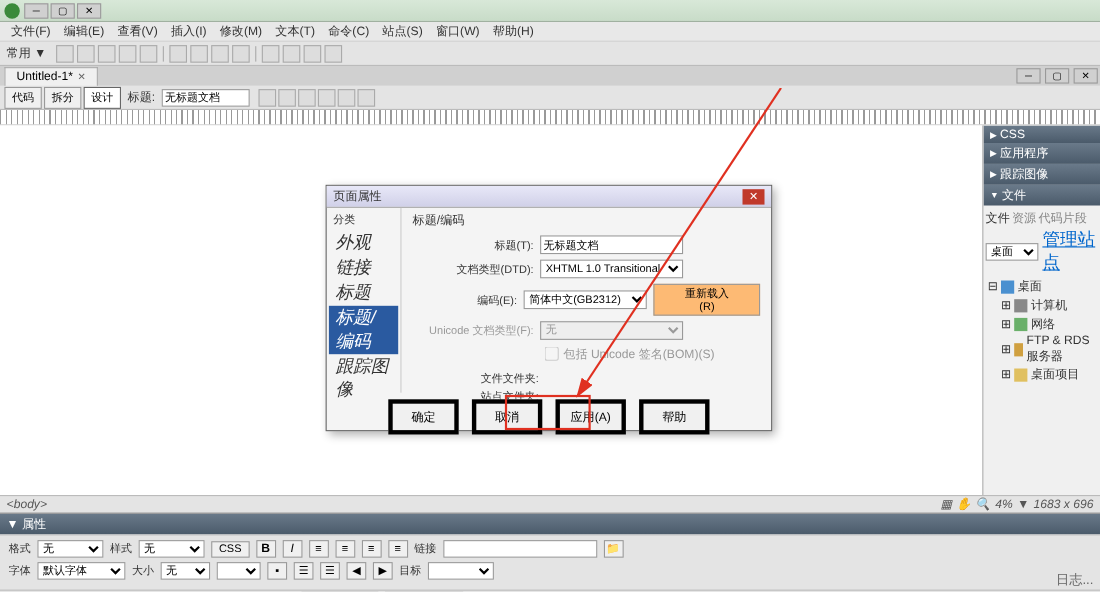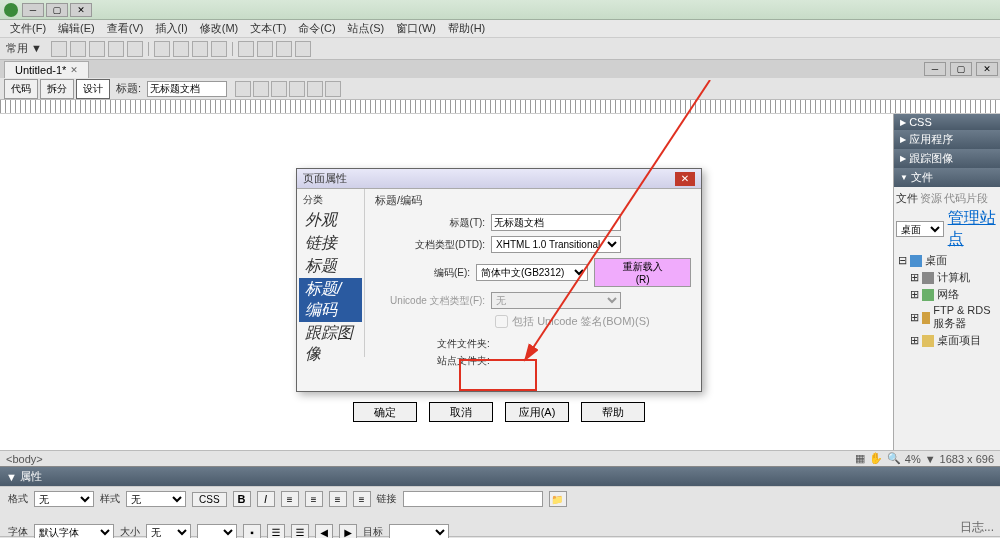--- a/index.html
+++ b/index.html
@@ -52,27 +52,27 @@
 .tree { font-size: 10px; color: #333; padding: 2px 0; }
 .tree-item { display: flex; align-items: center; gap: 3px; padding: 1px 2px; }
 .tree-icon { width: 12px; height: 12px; display: inline-block; }
 .tree-icon.desktop { background: #4a90d0; }
 .tree-icon.computer { background: #888; }
 .tree-icon.network { background: #6ab06a; }
 .tree-icon.ftp { background: #d0a040; }
 .tree-icon.folder { background: #e0c060; }
 
 
-.statusbar { background: #e4e4e4; height: 16px; display: flex; align-items: center; padding: 0 6px; border-top: 1px solid #bbb; font-size: 10px; color: #555; }
+.statusbar { background: #e4e4e4; height: 16px; display: flex; align-items: center; padding: 0 6px; border-top: 1px solid #bbb; font-size: 10px; color: #555; font-style: italic; }
 .statusbar .spacer { flex: 1; }
 .zoom-info { display: flex; gap: 4px; align-items: center; }
 
 
 .props-header { background: linear-gradient(#6a7a8a, #4a5a6a); color: #fff; padding: 2px 6px; font-size: 10px; border-top: 1px solid #888; display: flex; align-items: center; gap: 3px; }
-.props-body { background: #e4e4e4; height: 50px; padding: 4px 8px; display: flex; flex-direction: column; gap: 17px; border-top: 1px solid #ccc; }
+.props-body { background: #e4e4e4; height: 50px; padding: 4px 8px; display: flex; flex-direction: column; gap: 4px; border-top: 1px solid #ccc; }
 .props-row { display: flex; align-items: center; gap: 6px; }
 .props-row label { color: #333; font-size: 10px; }
 .prop-select { width: 60px; height: 16px; border: 1px solid #999; background: #fff; font-size: 10px; }
 .prop-btn { padding: 1px 6px; border: 1px solid #999; background: #f0f0f0; font-size: 10px; }
 .prop-input { width: 140px; height: 16px; border: 1px solid #999; background: #fff; font-size: 10px; }
 .icon-btn { width: 18px; height: 16px; border: 1px solid #999; background: #f0f0f0; display: flex; align-items: center; justify-content: center; font-size: 10px; }
 
 
 .bottombar { background: #e4e4e4; height: 22px; display: flex; align-items: center; padding: 0 8px; gap: 6px; border-top: 1px solid #bbb; }
 .bb-btn { padding: 2px 10px; border: 1px solid #999; background: #f0f0f0; font-size: 10px; }
@@ -88,26 +88,26 @@
 .dialog-cat { padding: 1px 6px; color: #333; font-size: 16px; font-style: italic; }
 .dialog-cat.selected { background: #2a5aa0; color: #fff; }
 .dialog-main { flex: 1; padding: 4px 10px; }
 .dialog-main-title { color: #333; margin-bottom: 6px; }
 .dialog-field { display: flex; align-items: center; gap: 6px; margin-bottom: 5px; justify-content: flex-start; }
 .dialog-field label { color: #333; text-align: right; font-size: 10px; }
 .dialog-field-lbl { width: 110px; }
 .dialog-input { width: 130px; height: 17px; border: 1px solid #999; background: #fff; font-size: 10px; padding: 0 2px; }
 .dialog-select { width: 130px; height: 17px; border: 1px solid #999; background: #fff; font-size: 10px; }
 .dialog-select.disabled { background: #eee; color: #999; }
-.reload-btn { padding: 1px 24px; border: 1px solid #999; background: #f0abfc; font-size: 10px; }
+.reload-btn { padding: 1px 24px; border: 1px solid #999; background: #fdba74; font-size: 10px; }
 .dialog-check { display: flex; gap: 4px; align-items: center; color: #999; font-size: 10px; margin-left: 120px; }
 .dialog-folders { margin-left: 62px; margin-top: 8px; }
 .dialog-folders div { color: #333; font-size: 10px; margin-bottom: 3px; }
 .dialog-buttons { display: flex; gap: 12px; justify-content: center; padding: 6px 0; }
-.dlg-btn { width: 64px; height: 20px; border: 1px solid #000000; background: #f0f0f0; font-size: 11px; margin-top: 39px; }
+.dlg-btn { width: 64px; height: 32px; border: 4px solid #000000; background: #f0f0f0; font-size: 11px; }
 
 
 .arrow-annotation { position: absolute; left: 480px; top: 80px; pointer-events: none; }
 .ok-highlight { position: absolute; left: 459px; top: 359px; width: 78px; height: 32px; border: 2px solid #e03020; pointer-events: none; }
 
 
 .bottom-status { position: absolute; bottom: 2px; right: 6px; font-size: 12px; color: #666; }
 </style>
 </head>
 <body>

